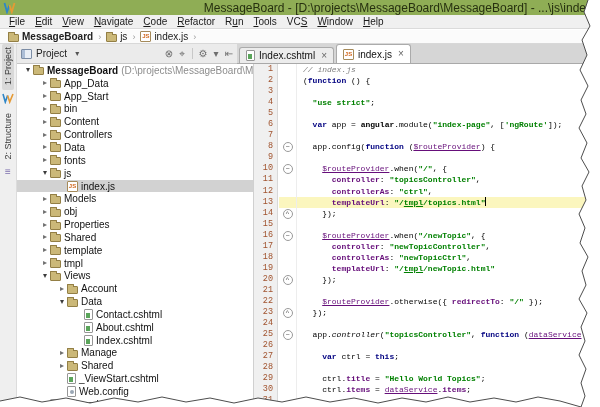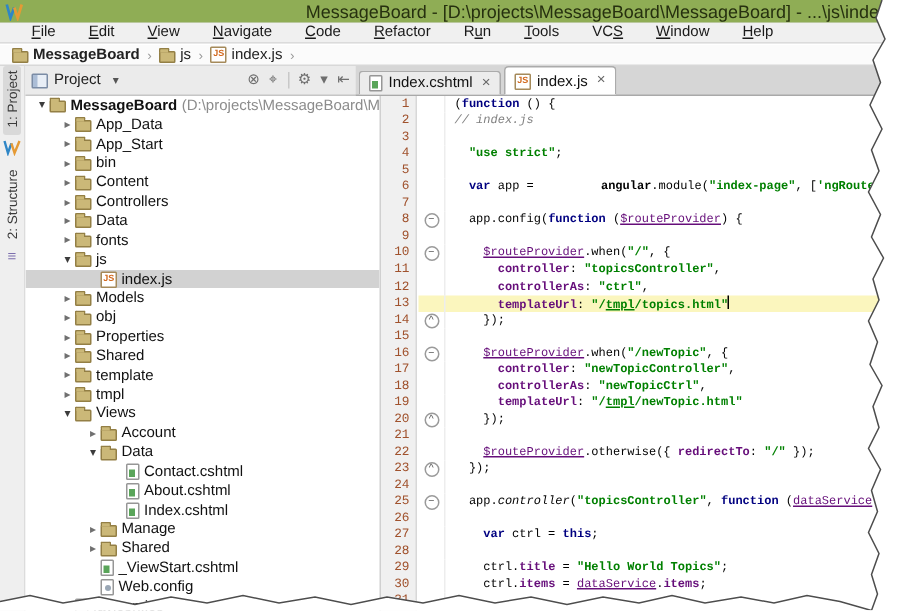--- a/index.html
+++ b/index.html
@@ -5,21 +5,21 @@
   html,body{margin:0;padding:0;background:#fff;}
   #app{position:relative;width:600px;height:407px;overflow:hidden;background:#fff;
        font-family:"Liberation Sans",sans-serif;-webkit-font-smoothing:antialiased;}
   
   .titlebar{position:absolute;left:0;top:0;width:600px;height:15px;background:#8FAD55;border-bottom:1px solid #7a9444;}
   .win-logo{position:absolute;left:3px;top:1px;width:13px;height:13px;}
   .win-title{position:absolute;right:14px;top:1px;font-size:12px;color:#26300f;white-space:nowrap;}
   
   .menubar{position:absolute;left:0;top:15px;width:600px;height:14px;background:#F0F0F0;
            border-bottom:1px solid #DBDBDB;font-size:10px;color:#1a1a1a;display:flex;align-items:center;padding-left:4px;box-sizing:border-box;}
-  .menu-item{padding:0 5px;white-space:nowrap;cursor:default;margin-left:12px;}
+  .menu-item{padding:0 5px;white-space:nowrap;cursor:default;}
   .menu-item u{text-underline-offset:1px;}
   
   .crumbbar{position:absolute;left:0;top:30px;width:600px;height:14px;background:#FBFBFB;
             border-bottom:1px solid #D8D8D8;display:flex;align-items:center;font-size:10px;padding-left:6px;box-sizing:border-box;color:#222;}
   .crumb{display:flex;align-items:center;gap:3px;padding:0 2px;}
   .crumb.bold{font-weight:bold;}
   .crumb-sep{color:#9a9a9a;font-size:9px;padding:0 3px;}
   
   .stripe{position:absolute;left:0;top:44px;width:17px;height:363px;background:#EFEFEF;border-right:1px solid #DCDCDC;
           display:flex;flex-direction:column;align-items:center;box-sizing:border-box;}
@@ -73,21 +73,21 @@
   .crow.caretline{background:#FBF6BE;}
   .fold{width:17px;flex:none;border-right:1px solid #EDEDED;text-align:center;font-size:7px;color:#777;line-height:11px;}
   .fm{display:inline-block;width:8px;height:8px;border:1px solid #9a9a9a;border-radius:50%;background:#fff;line-height:7px;font-size:7px;color:#555;margin-top:1px;}
   .ctext{white-space:pre;font-family:"Liberation Mono",monospace;font-size:8px;line-height:11.06px;color:#000;padding-left:6px;}
   .ctext .cmt{color:#808080;font-style:italic;}
   .ctext .kw{color:#000080;font-weight:bold;}
   .ctext .str{color:#008000;font-weight:bold;}
   .ctext .stru{color:#008000;font-weight:bold;text-decoration:underline;}
   .ctext .prop{color:#660E7A;font-weight:bold;}
   .ctext .par{color:#660E7A;text-decoration:underline;}
-  .ctext .b{font-weight:bold;margin-left:40px;}
+  .ctext .b{font-weight:bold;}
   .ctext .it{font-style:italic;}
   .caret{display:inline-block;width:1px;height:9px;background:#000;vertical-align:-1px;}
   
   .tear{position:absolute;left:0;top:0;width:600px;height:407px;pointer-events:none;z-index:50;}
 </style>
 </head>
 <body>
 
 <div id="app">
 
@@ -341,25 +341,25 @@
         <div class="gnum">26</div>
         <div class="gnum">27</div>
         <div class="gnum">28</div>
         <div class="gnum">29</div>
         <div class="gnum">30</div>
         <div class="gnum">31</div>
       </div>
     <div class="codearea">
         <div class="crow">
           <span class="fold"></span>
+          <span class="ctext"><span class="cmt">// index.js</span></span>
+        </div>
+        <div class="crow">
+          <span class="fold"></span>
           <span class="ctext"><span class="pl">(</span><span class="kw">function</span><span class="pl"> () {</span></span>
-        </div>
-        <div class="crow">
-          <span class="fold"></span>
-          <span class="ctext"><span class="cmt">// index.js</span></span>
         </div>
         <div class="crow">
           <span class="fold"></span>
           <span class="ctext"></span>
         </div>
         <div class="crow">
           <span class="fold"></span>
           <span class="ctext"><span class="pl">  </span><span class="str">"use strict"</span><span class="pl">;</span></span>
         </div>
         <div class="crow">

